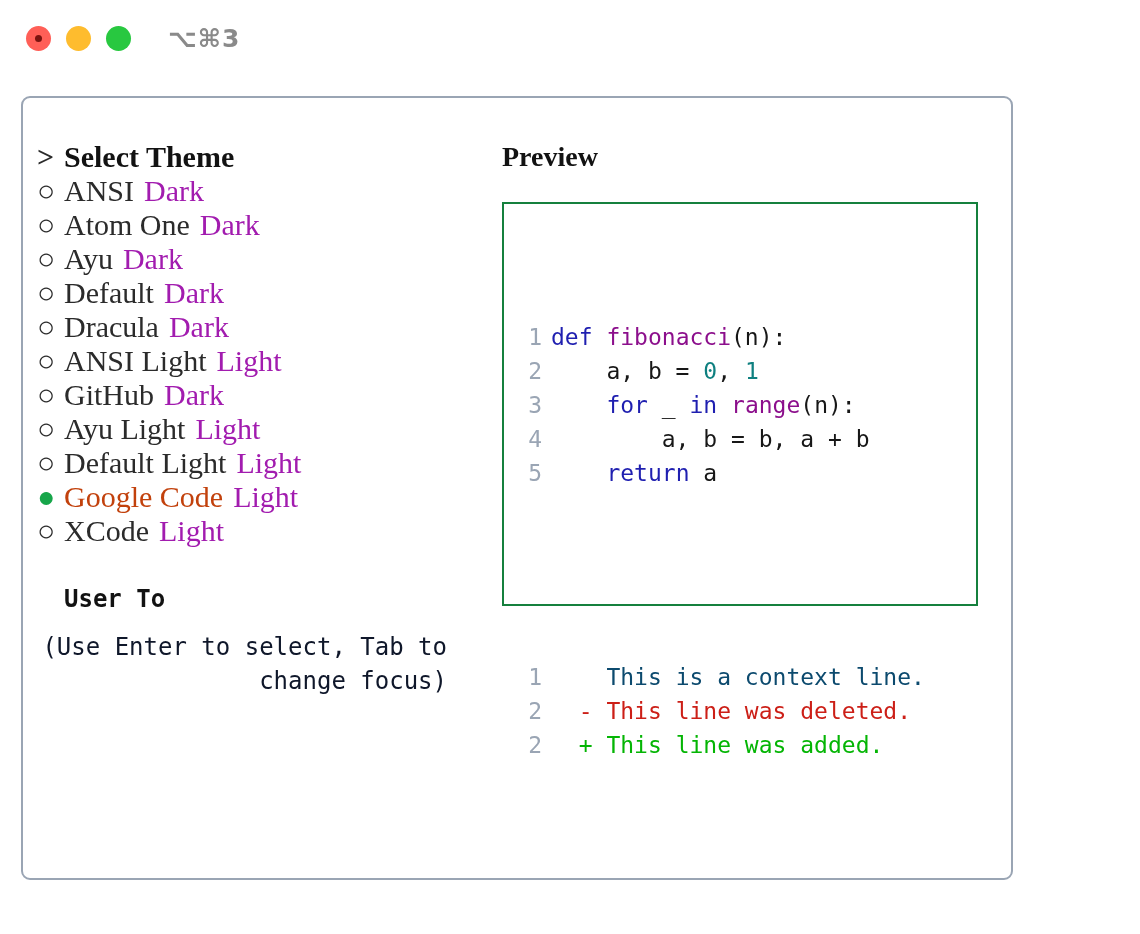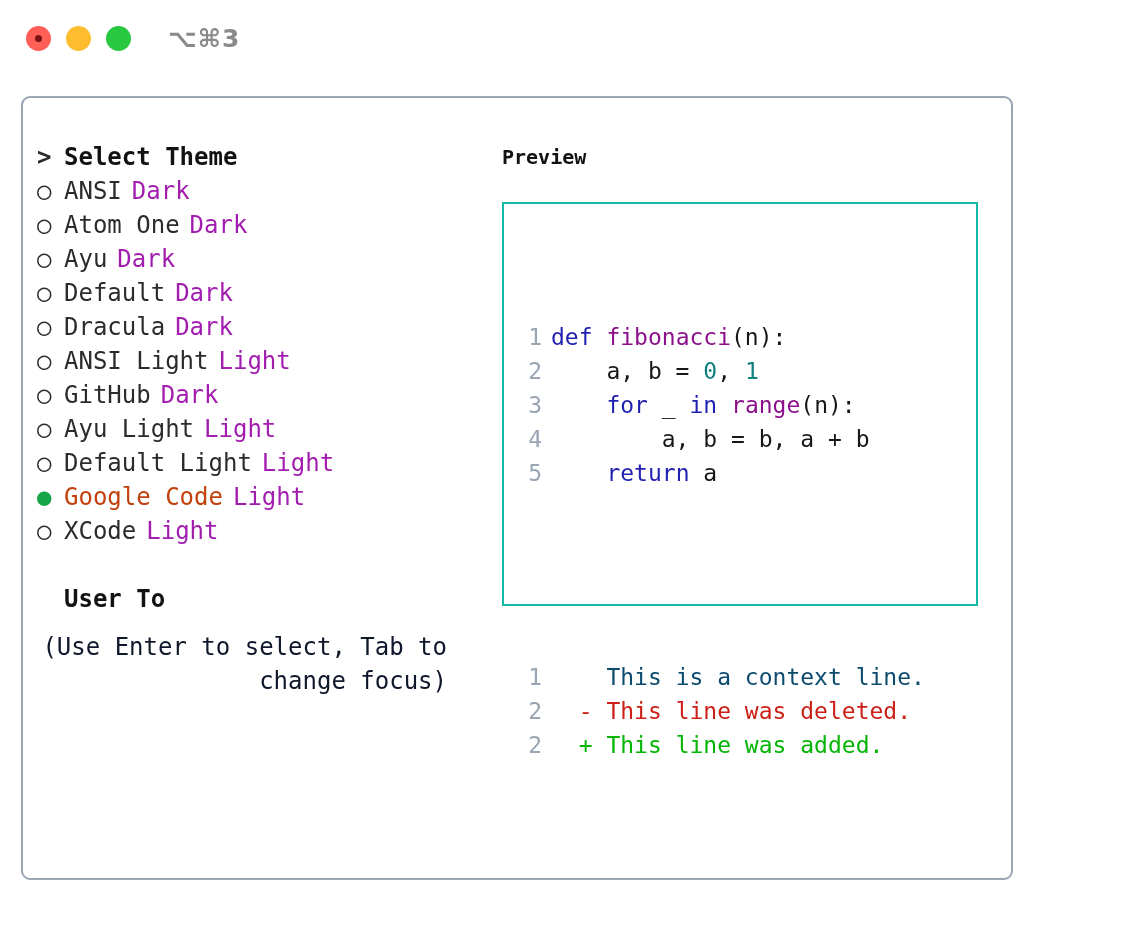--- a/index.html
+++ b/index.html
@@ -84,23 +84,24 @@
   
   .left-col {
     position: absolute;
     left: 14px;
     top: 42px;
     width: 430px;
   }
   .row {
     height: 34px;
     line-height: 34px;
-    font-size: 24px;
+    font-size: 30px;
     white-space: nowrap;
     color: #2b2b2b;
+    font-family: Liberation Serif, serif;
   }
   .prompt-row {
     font-weight: bold;
     color: #121212;
   }
   .marker {
     display: inline-block;
     width: 27px;
     text-align: left;
     color: #2b2b2b;
@@ -131,30 +132,31 @@
   }
 
   
   .right-col {
     position: absolute;
     left: 479px;
     top: 42px;
     width: 490px;
   }
   .preview-title {
-    font-size: 20px;
+    font-size: 28px;
     font-weight: bold;
     color: #121212;
     line-height: 34px;
+    font-family: Liberation Serif, serif;
   }
   .preview-box {
     margin-top: 28px;
     width: 476px;
     height: 404px;
-    border: 2px solid #14b8a6;
+    border: 2px solid #15803d;
     background: #ffffff;
     box-sizing: border-box;
     position: relative;
   }
   .code {
     position: absolute;
     left: 16px;
     top: 48px;
     font-size: 23px;
     line-height: 34px;

